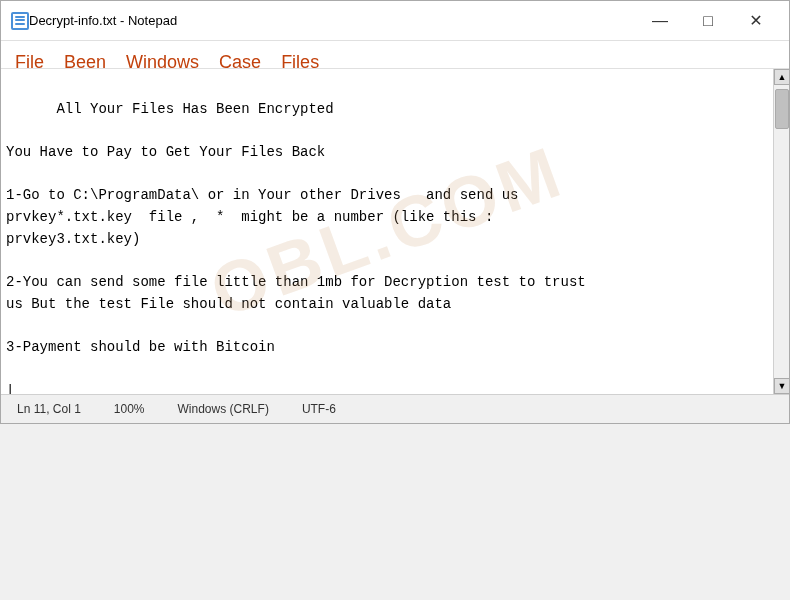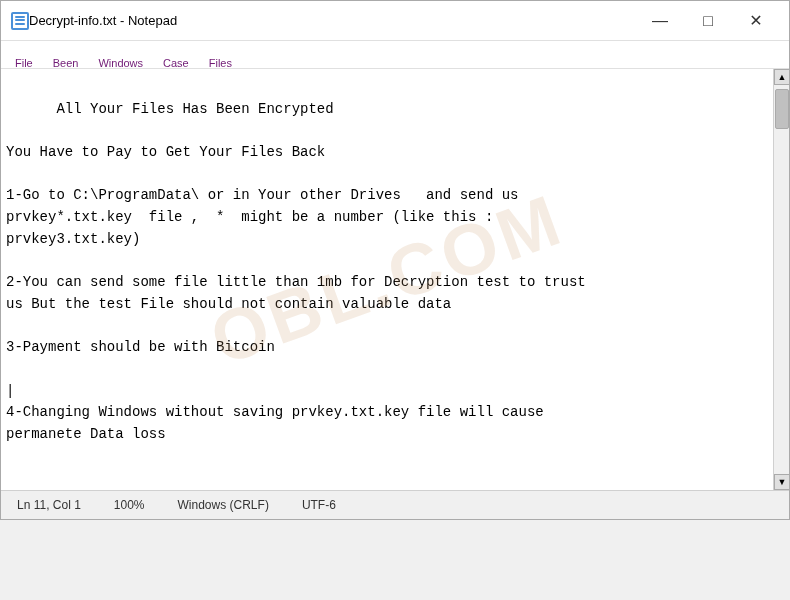--- a/index.html
+++ b/index.html
@@ -12,21 +12,21 @@
       width: 790px;
       height: 600px;
       background: #f0f0f0;
       font-family: 'Segoe UI', sans-serif;
       font-size: 13px;
       overflow: hidden;
     }
 
     .window {
       width: 790px;
-      height: 520px;
+      height: 424px;
       background: #ffffff;
       border: 1px solid #aaa;
       display: flex;
       flex-direction: column;
     }
 
     
     .title-bar {
       background: #ffffff;
       height: 40px;
@@ -66,23 +66,23 @@
       height: 28px;
       background: #ffffff;
       display: flex;
       align-items: center;
       padding: 0 4px;
       border-bottom: 1px solid #e0e0e0;
     }
 
     .menu-item {
       padding: 4px 10px;
-      font-size: 11px;
+      font-size: 18px;
       cursor: pointer;
-      color: #701a75;
+      color: #c2410c;
       border-radius: 3px;
       margin-top: 16px;
     }
 
     
     .content-wrapper {
       display: flex;
       flex: 1;
       overflow: hidden;
       position: relative;

